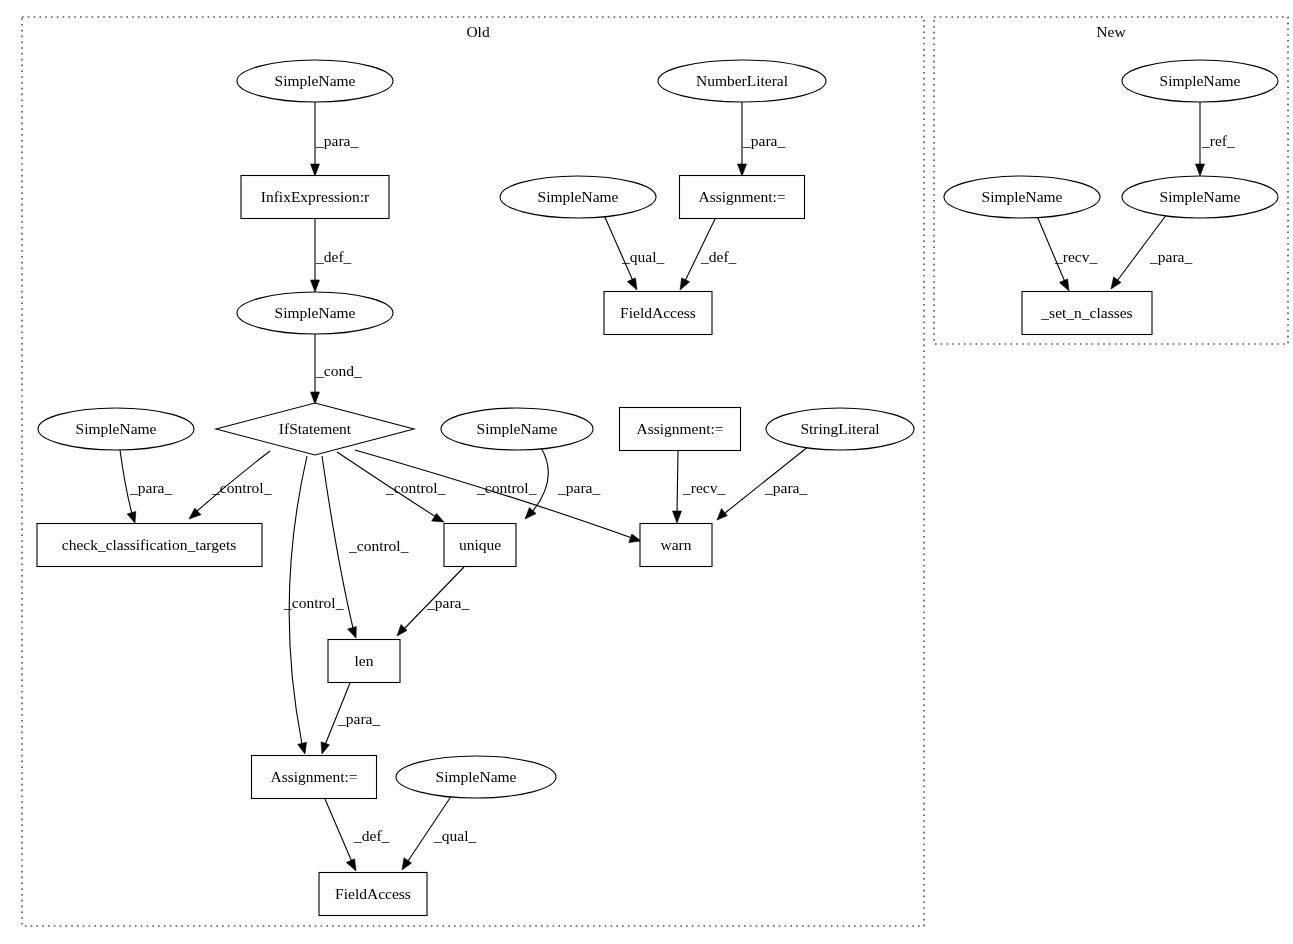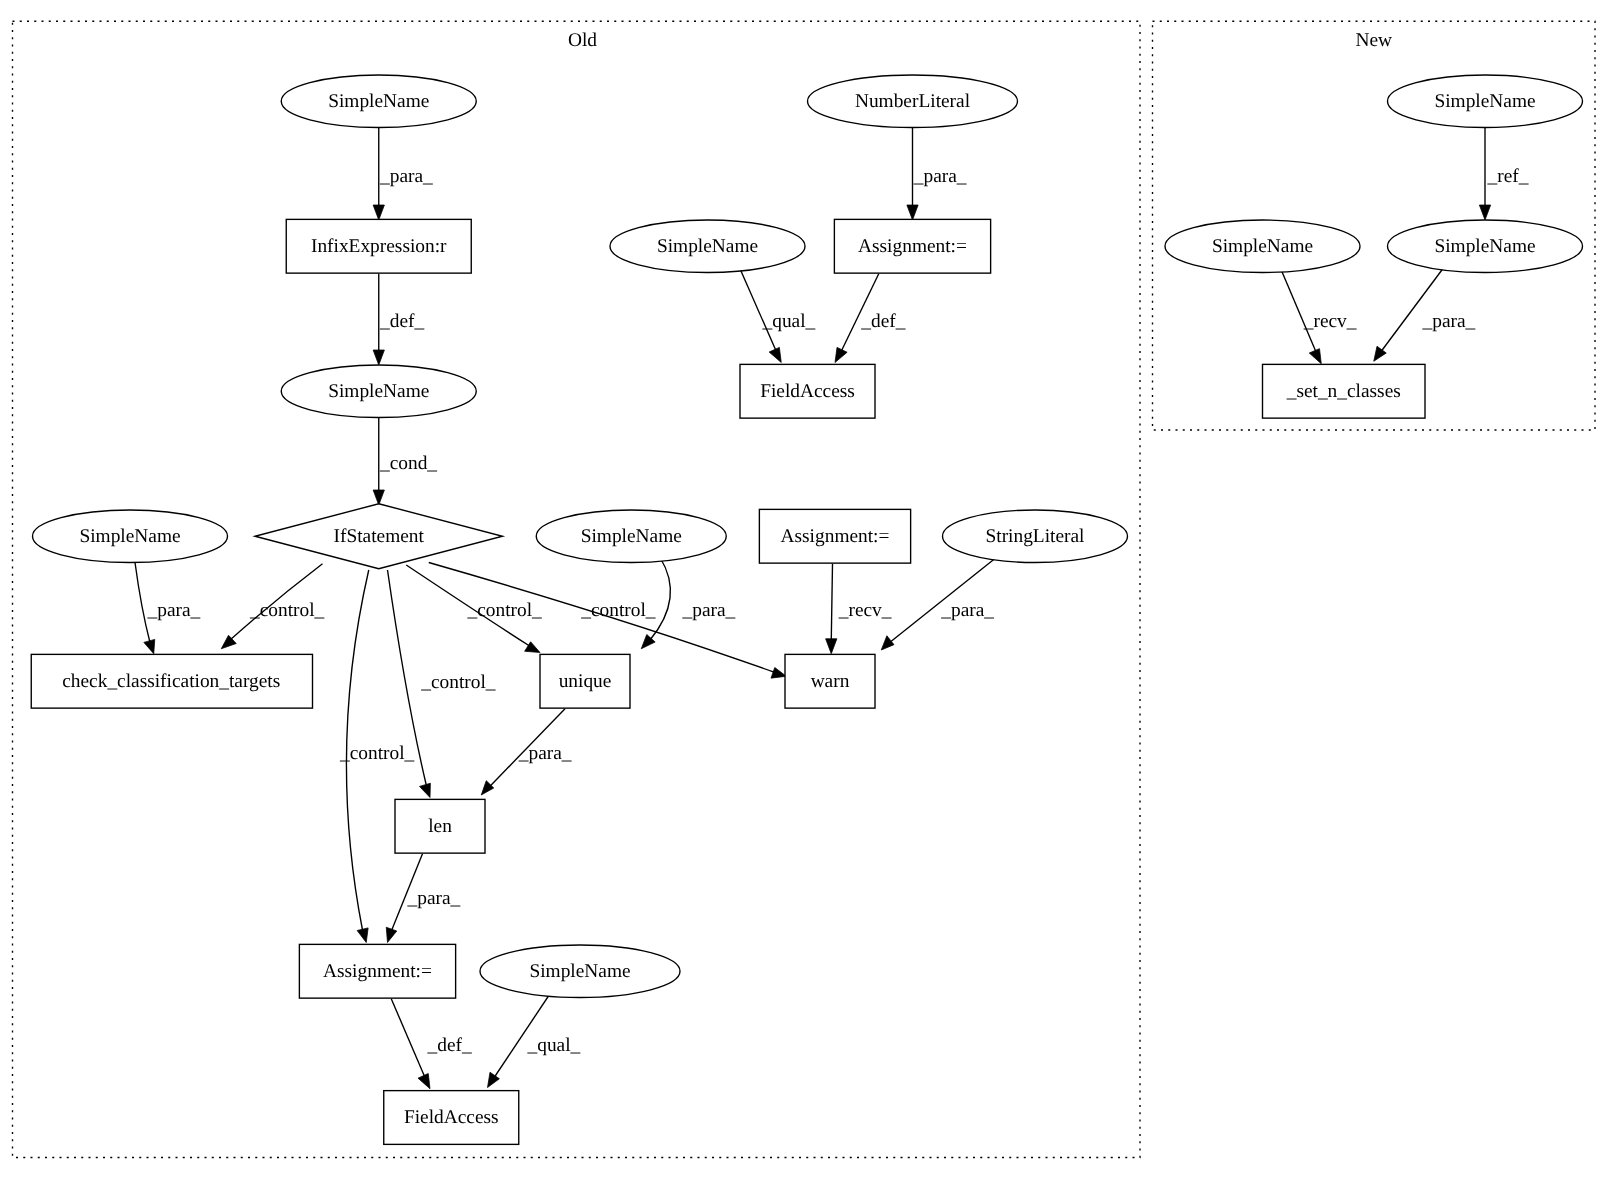--- a/index.html
+++ b/index.html
@@ -10,20 +10,21 @@
   body {
     width: 1293px;
     height: 944px;
     font-family: "Liberation Serif", "DejaVu Serif", serif;
     overflow: hidden;
   }
   #graph-root {
     position: relative;
     width: 1148px;
     height: 944px;
+    margin-left: 12px;
   }
   svg.graph-canvas {
     display: block;
     width: 1293px;
     height: 944px;
   }
   .node-shape {
     fill: #ffffff;
     stroke: #000000;
     stroke-width: 1.1;

